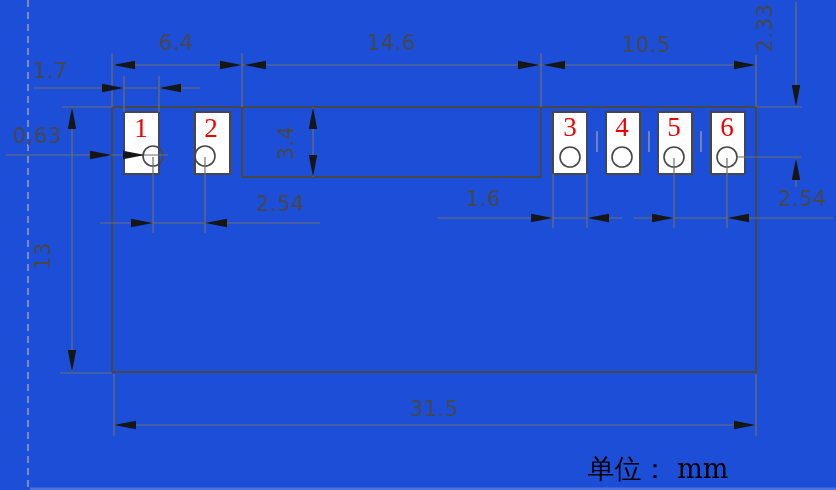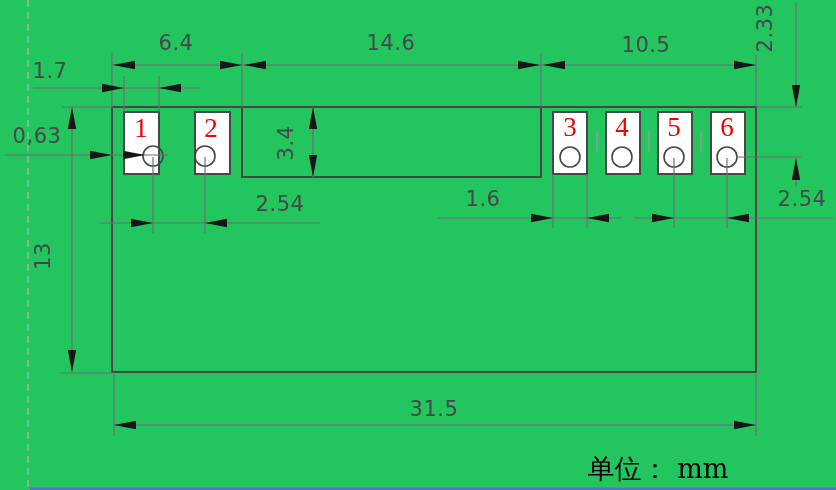--- a/index.html
+++ b/index.html
@@ -1,16 +1,16 @@
 <!DOCTYPE html>
 <html><head>
 <meta charset="utf-8">
 <style>
   html,body{margin:0;padding:0;background:#ffffff;}
-  .stage{position:relative;width:836px;height:490px;background:#22c55e;overflow:hidden;
+  .stage{position:relative;width:836px;height:490px;background:#1d4ed8;overflow:hidden;
          font-family:"DejaVu Sans",sans-serif;}
   svg{position:absolute;left:0;top:0;}
   .outline{stroke:#474747;stroke-width:2;fill:none;}
   .pad{stroke:#474747;stroke-width:2;fill:#ffffff;}
   .hole{stroke:#474747;stroke-width:1.6;fill:none;}
   .dim{stroke:#6f6f6f;stroke-width:1.2;fill:none;}
   .tick{stroke:#9a9a9a;stroke-width:1.4;fill:none;}
   .arrow{fill:#161616;stroke:none;}
   .dimtext{fill:#474747;font-size:21px;letter-spacing:0.5px;text-anchor:middle;
            font-family:"DejaVu Sans",sans-serif;}

